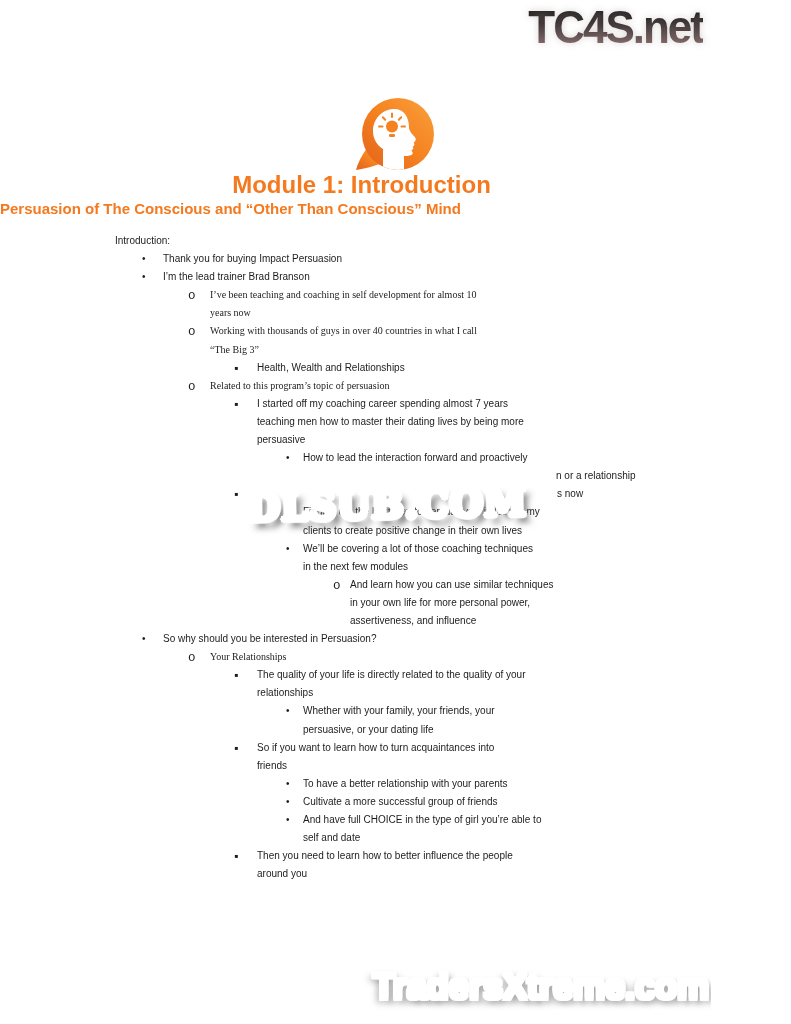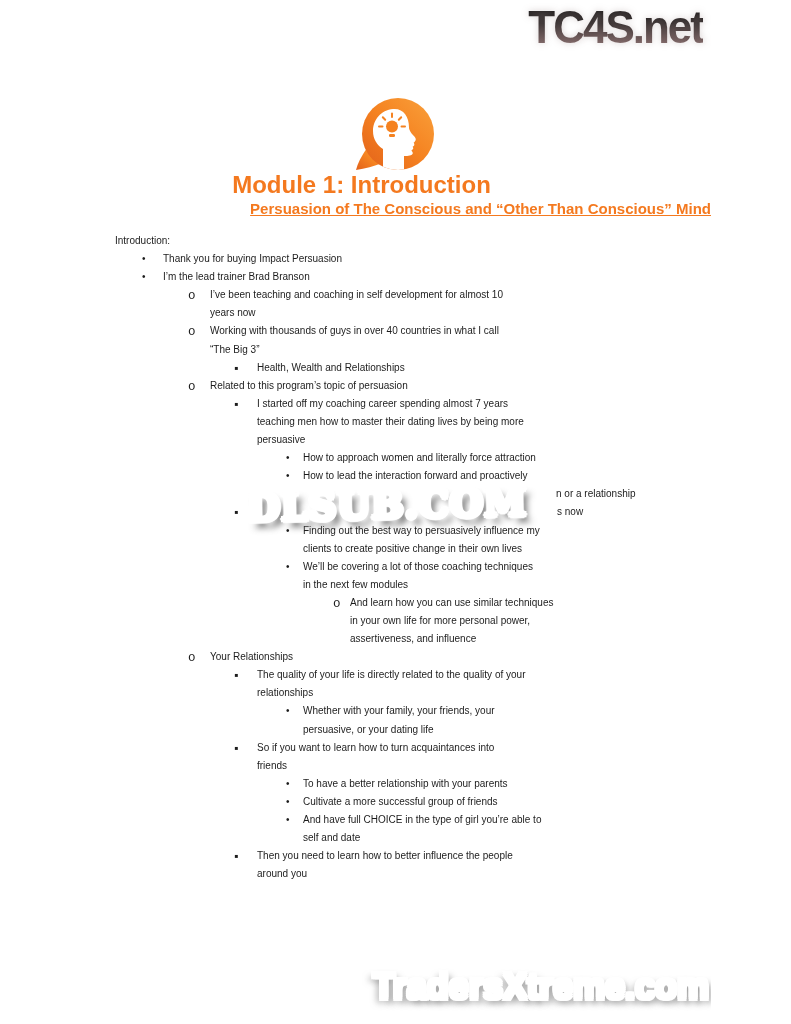--- a/index.html
+++ b/index.html
@@ -11,29 +11,29 @@
         font:bold 44px/1 "Liberation Sans",sans-serif;letter-spacing:-2px;
         transform:scaleY(1.05);transform-origin:top right;
         background:linear-gradient(180deg,#151515 0%,#2c2727 42%,#6e5858 78%,#a38b8b 100%);
         -webkit-background-clip:text;background-clip:text;color:transparent;
         text-shadow:0 0 7px rgba(150,130,130,.35);}
 
   
   .icon-wrap{position:absolute;left:355px;top:97px;width:82px;height:80px;}
   .title{position:absolute;left:0;right:0;top:172px;text-align:center;
          font:bold 24px/1.1 "Liberation Sans",sans-serif;color:#F4791F;padding-left:12px;}
-  .subtitle{position:absolute;left:0;right:0;top:201px;text-align:right;
-         font:bold 15px/1.1 "Liberation Sans",sans-serif;color:#F4791F;text-decoration:underline;}
+  .subtitle{position:absolute;left:0;right:0;top:201px;text-align:left;
+         font:bold 15px/1.1 "Liberation Sans",sans-serif;color:#F4791F;}
 
   
   .doc{position:absolute;left:115px;top:232px;width:580px;
        font-size:10px;line-height:18.1px;color:#1c1c1c;}
   .ln{position:relative;min-height:18.1px;white-space:nowrap;}
   .b1,.c1{padding-left:48px;}
-  .b2,.c2{padding-left:95px;}
+  .b2,.c2{padding-left:95px;font-family:Liberation Serif, serif;}
   .b3,.c3{padding-left:142px;}
   .b4,.c4{padding-left:188px;}
   .b5,.c5{padding-left:235px;}
   .ln::before{position:absolute;top:0;}
   .b1::before{content:"\2022";left:27px;}
   .b4::before{content:"\2022";left:171px;}
   .b2::before,.b5::before{content:"o";font-family:"Liberation Mono",monospace;
        font-size:12.5px;top:1px;}
   .b2::before{left:73px;}
   .b5::before{left:218px;}
@@ -112,35 +112,35 @@
     <div class="ln b1">I’m the lead trainer Brad Branson</div>
     <div class="ln b2">I’ve been teaching and coaching in self development for almost 10</div>
     <div class="ln c2">years now</div>
     <div class="ln b2">Working with thousands of guys in over 40 countries in what I call</div>
     <div class="ln c2">“The Big 3”</div>
     <div class="ln b3">Health, Wealth and Relationships</div>
     <div class="ln b2">Related to this program’s topic of persuasion</div>
     <div class="ln b3">I started off my coaching career spending almost 7 years</div>
     <div class="ln c3">teaching men how to master their dating lives by being more</div>
     <div class="ln c3">persuasive</div>
-    <div class="ln b4">How to approach women and literally force attraction</div>
     <div class="ln b4">How to lead the interaction forward and proactively</div>
     <div class="ln c4">
       <span class="gap gap-a"></span><span>n or a relationship</span>
     </div>
     <div class="ln b3">
       <span class="gap gap-b"></span><span>s now</span>
     </div>
     <div class="ln b4">Finding out the best way to persuasively influence my</div>
     <div class="ln c4">clients to create positive change in their own lives</div>
     <div class="ln b4">We’ll be covering a lot of those coaching techniques</div>
     <div class="ln c4">in the next few modules</div>
     <div class="ln b5">And learn how you can use similar techniques</div>
     <div class="ln c5">in your own life for more personal power,</div>
     <div class="ln c5">assertiveness, and influence</div>
+    <div class="ln b1">So why should you be interested in Persuasion?</div>
     <div class="ln b2">Your Relationships</div>
     <div class="ln b3">The quality of your life is directly related to the quality of your</div>
     <div class="ln c3">relationships</div>
     <div class="ln b4">Whether with your family, your friends, your</div>
     <div class="ln c4">persuasive, or your dating life</div>
     <div class="ln b3">So if you want to learn how to turn acquaintances into</div>
     <div class="ln c3">friends</div>
     <div class="ln b4">To have a better relationship with your parents</div>
     <div class="ln b4">Cultivate a more successful group of friends</div>
     <div class="ln b4">And have full CHOICE in the type of girl you’re able to</div>

